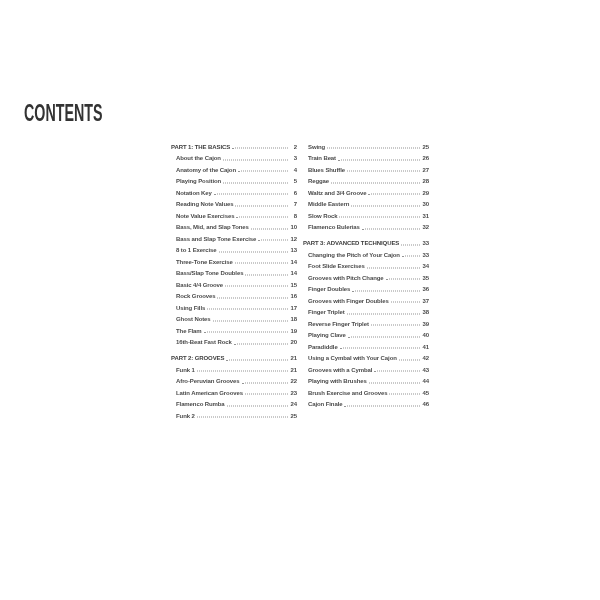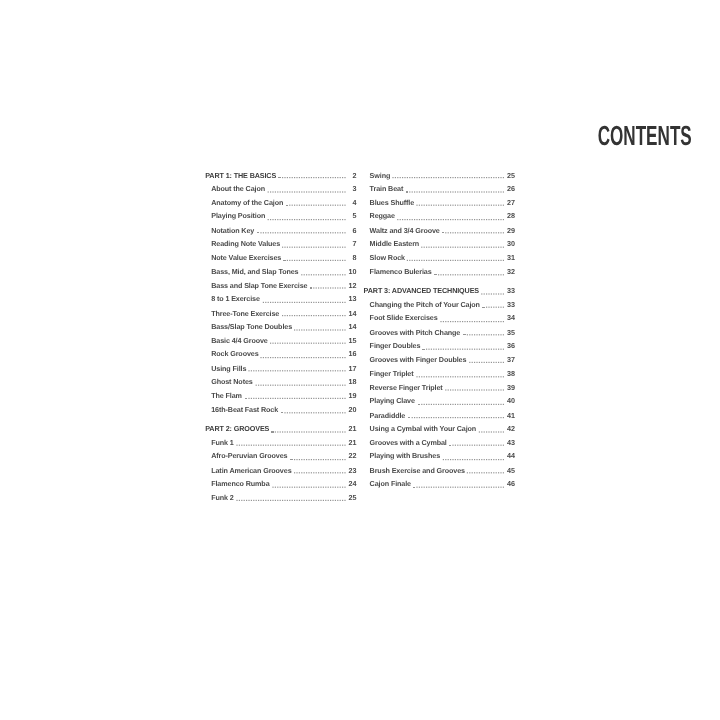--- a/index.html
+++ b/index.html
@@ -6,21 +6,21 @@
   .screen{
     position:relative;
     width:600px;height:600px;
     background:#ffffff;
     overflow:hidden;
     font-family:"Liberation Sans", sans-serif;
   }
   .title-wrap{
     position:absolute;
     top:100px;left:0;width:600px;
-    text-align:right;
+    text-align:left;
   }
   .title{
     display:inline-block;
     font-size:23px;
     font-weight:bold;
     color:#333333;
     letter-spacing:0px;
     transform:scaleX(0.62);
     transform-origin:center center;
     white-space:nowrap;

